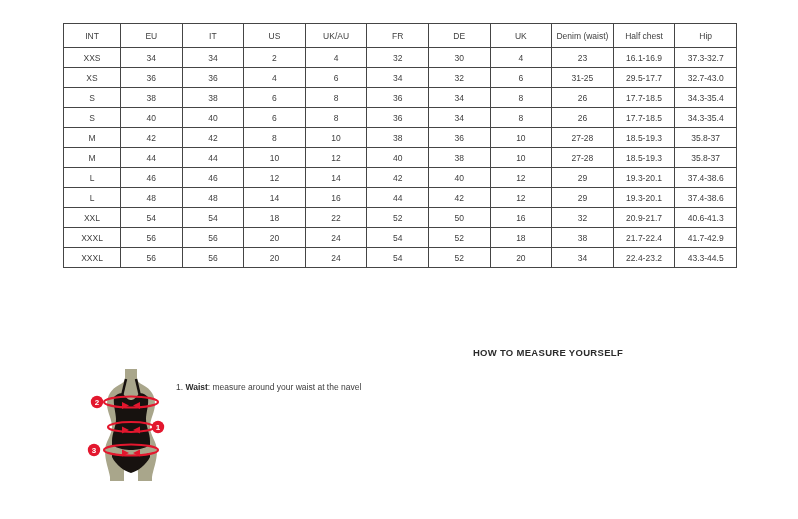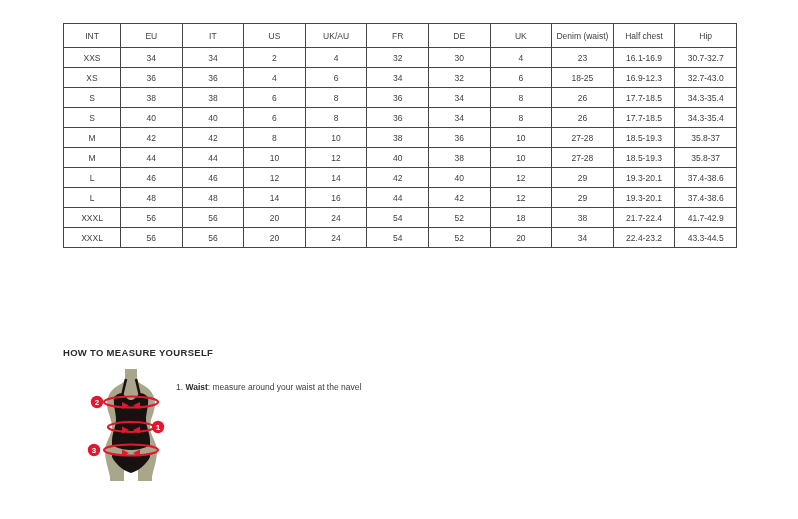--- a/index.html
+++ b/index.html
@@ -28,20 +28,21 @@
   }
   .size-table th{height:24px;text-align:center;}
   .size-table td{height:20px;}
   .size-table th:first-child,.size-table td:first-child{width:57px;}
   .measure-section{
     position:absolute;left:63px;top:347px;width:560px;height:160px;
   }
   .section-title{
     margin:0;font-size:9.5px;font-weight:700;color:var(--heading);
     letter-spacing:0.3px;
+    text-align:right;
   }
   .figure-wrap{
     position:absolute;left:21px;top:22px;width:92px;height:118px;
   }
   .steps{
     position:absolute;left:113px;top:23px;width:440px;margin-top:9px;
   }
   .step{
     font-size:8.5px;line-height:17px;color:var(--text);white-space:nowrap;
   }
@@ -74,33 +75,33 @@
         <td>XXS</td>
         <td>34</td>
         <td>34</td>
         <td>2</td>
         <td>4</td>
         <td>32</td>
         <td>30</td>
         <td>4</td>
         <td>23</td>
         <td>16.1-16.9</td>
-        <td>30.7-32.7</td>
+        <td>37.3-32.7</td>
       </tr>
       <tr>
         <td>XS</td>
         <td>36</td>
         <td>36</td>
         <td>4</td>
         <td>6</td>
         <td>34</td>
         <td>32</td>
         <td>6</td>
-        <td>18-25</td>
-        <td>16.9-12.3</td>
+        <td>31-25</td>
+        <td>29.5-17.7</td>
         <td>32.7-43.0</td>
       </tr>
       <tr>
         <td>S</td>
         <td>38</td>
         <td>38</td>
         <td>6</td>
         <td>8</td>
         <td>36</td>
         <td>34</td>
@@ -166,20 +167,33 @@
         <td>48</td>
         <td>48</td>
         <td>14</td>
         <td>16</td>
         <td>44</td>
         <td>42</td>
         <td>12</td>
         <td>29</td>
         <td>19.3-20.1</td>
         <td>37.4-38.6</td>
+      </tr>
+      <tr>
+        <td>XXL</td>
+        <td>54</td>
+        <td>54</td>
+        <td>18</td>
+        <td>22</td>
+        <td>52</td>
+        <td>50</td>
+        <td>16</td>
+        <td>32</td>
+        <td>20.9-21.7</td>
+        <td>40.6-41.3</td>
       </tr>
       <tr>
         <td>XXXL</td>
         <td>56</td>
         <td>56</td>
         <td>20</td>
         <td>24</td>
         <td>54</td>
         <td>52</td>
         <td>18</td>

